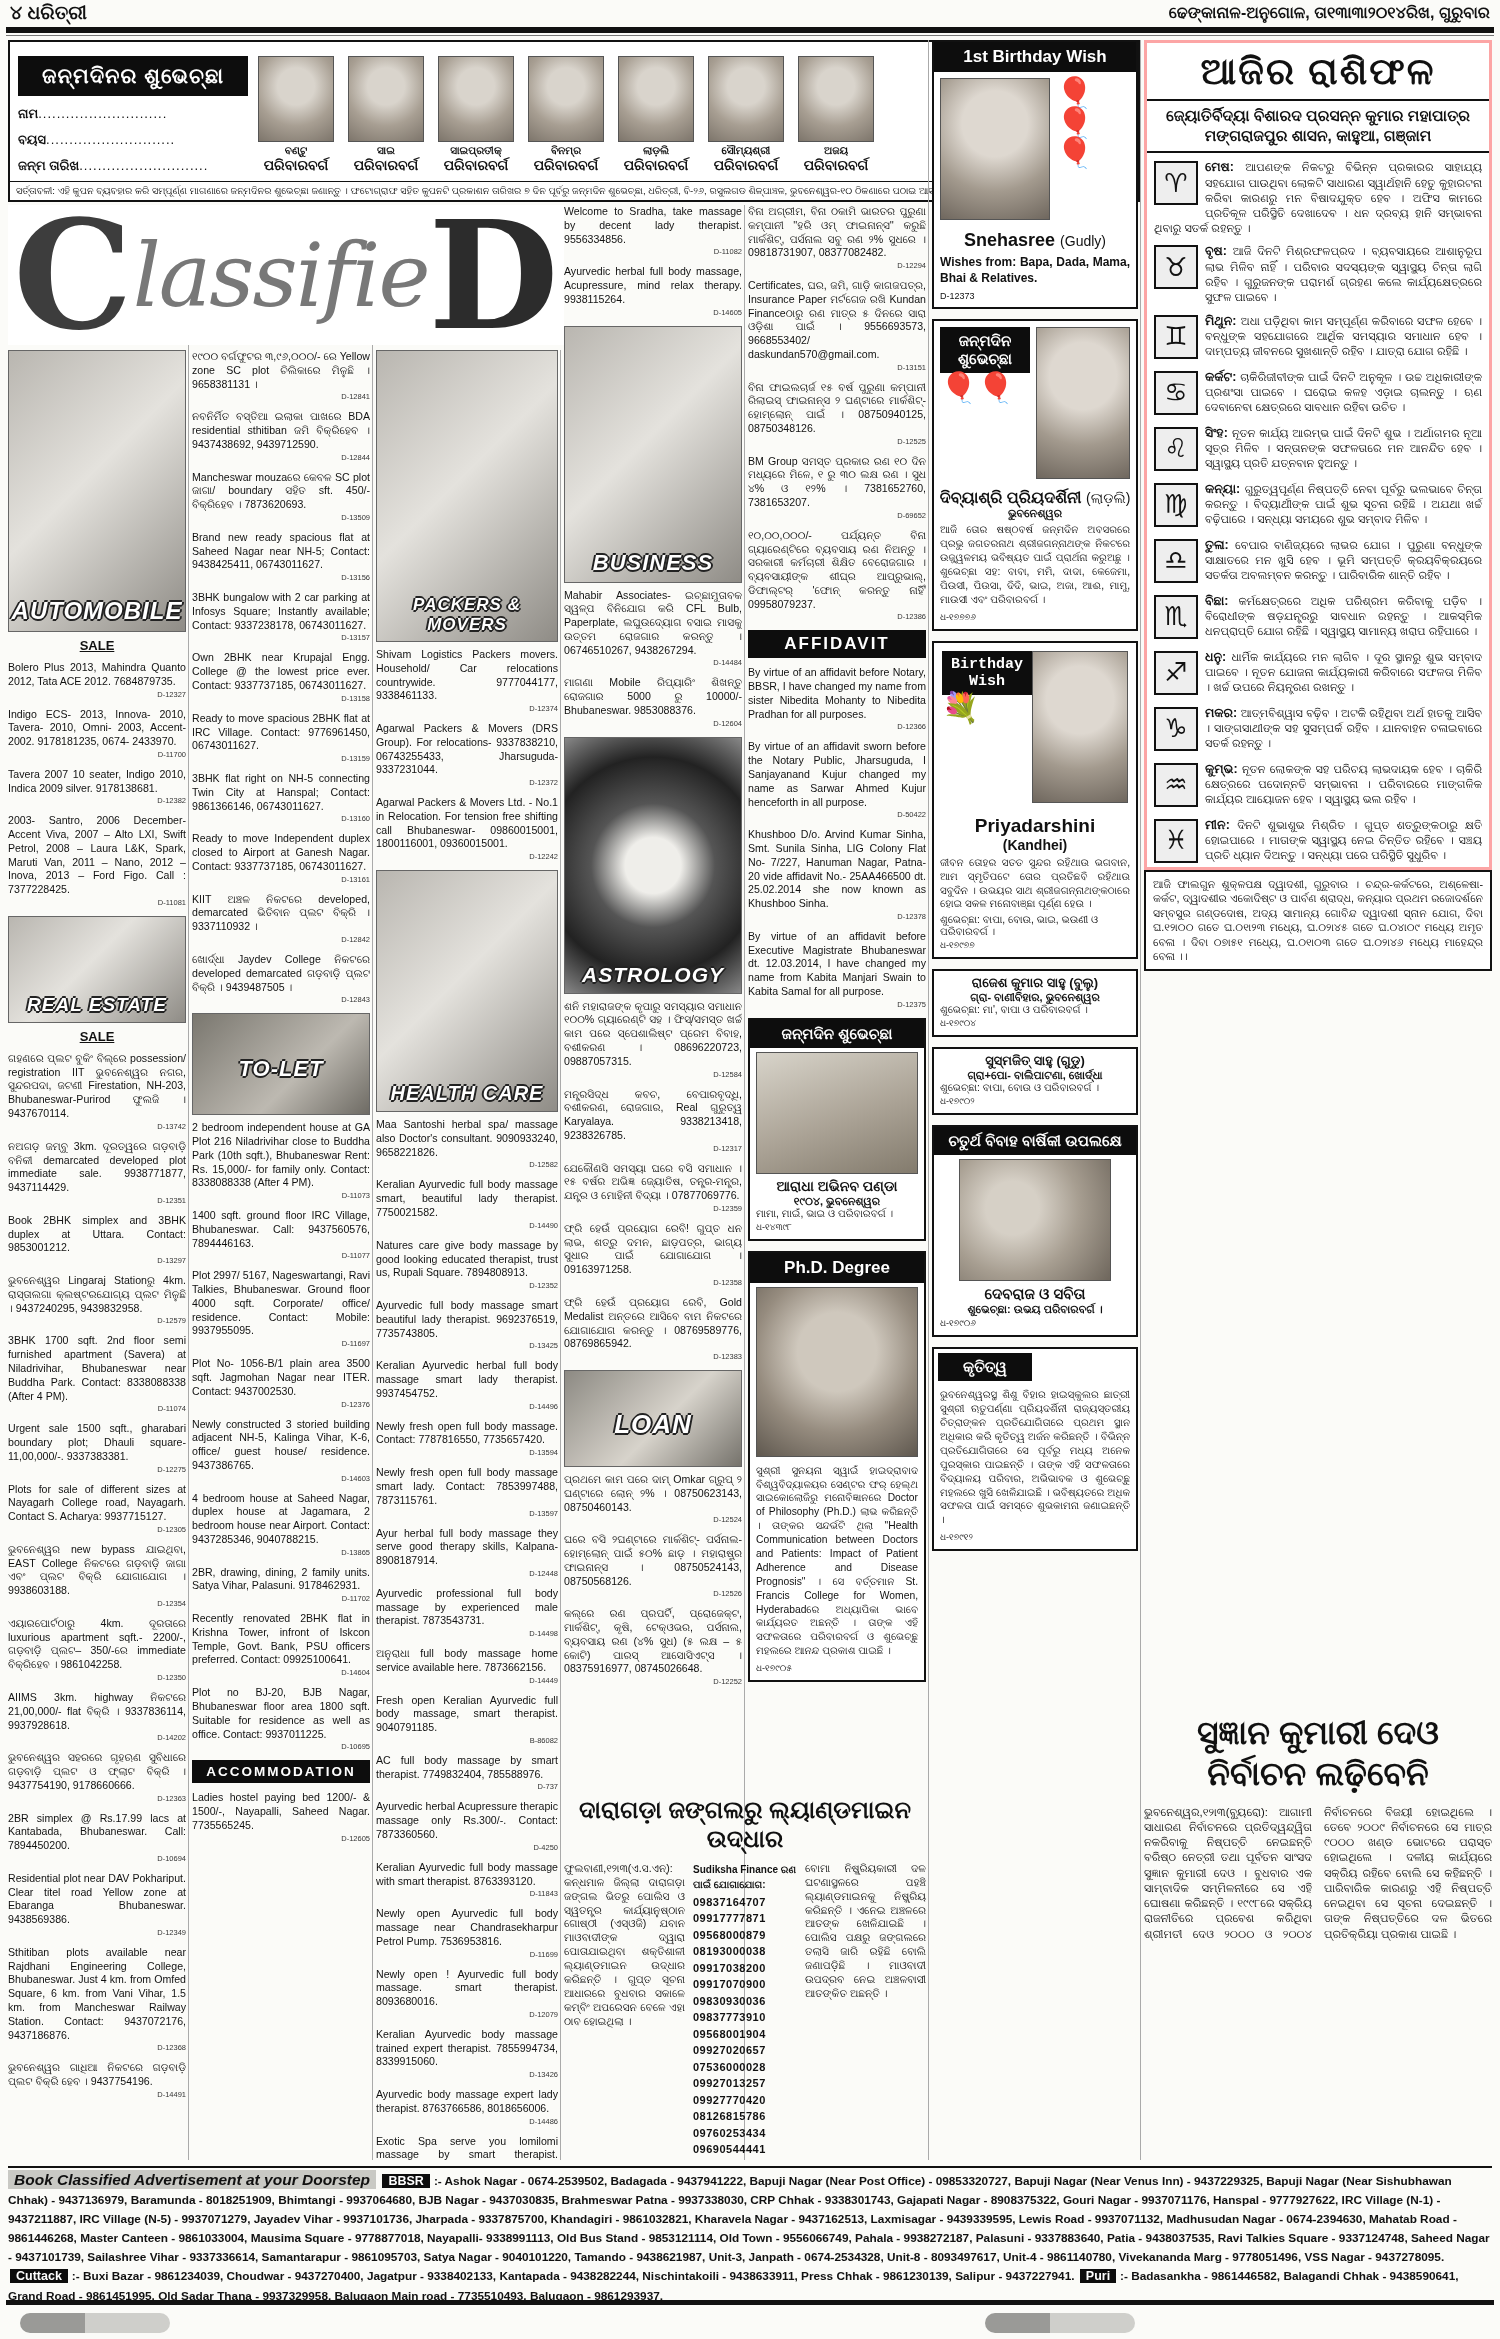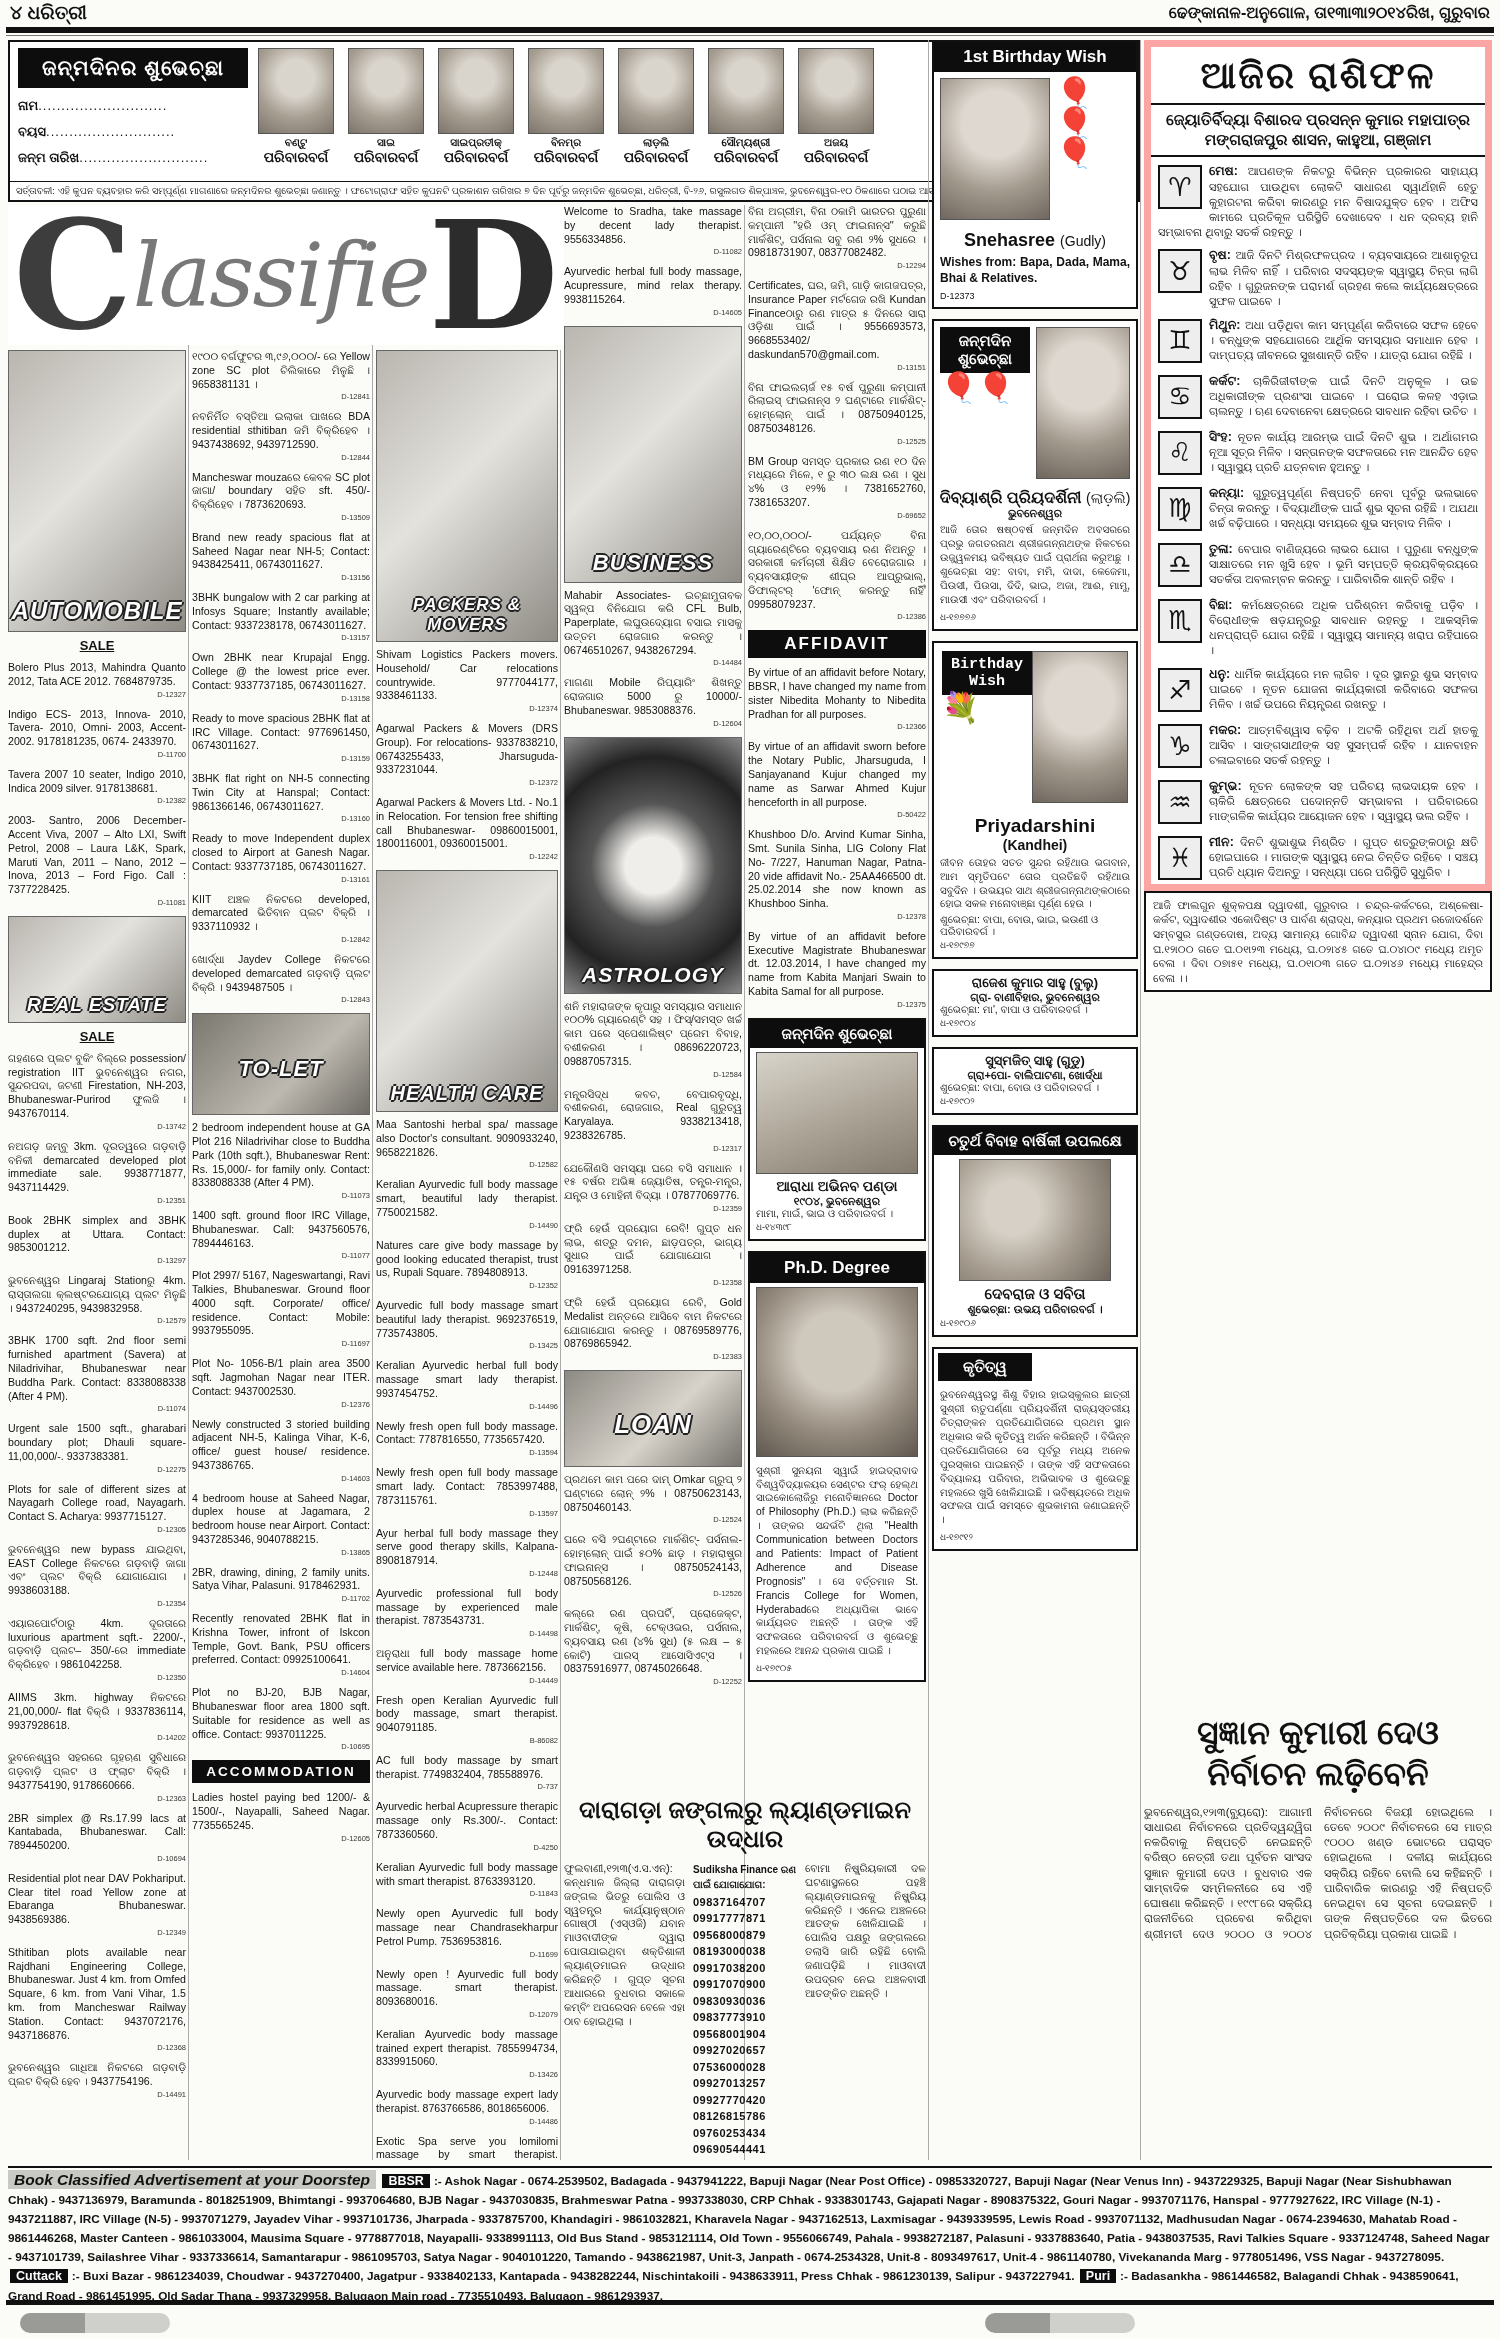--- a/index.html
+++ b/index.html
@@ -7,21 +7,21 @@
         font-family:"Liberation Sans","DejaVu Sans",sans-serif;overflow:hidden;}
   
   #masthead{position:absolute;left:0;top:0;width:1500px;height:26px;}
   #masthead .pageno{position:absolute;left:10px;top:2px;font-size:19px;font-weight:bold;}
   #masthead .edition{position:absolute;right:10px;top:4px;font-size:16px;font-weight:bold;}
   #mastrule{position:absolute;left:6px;top:27px;width:1488px;height:6px;background:#111;}
   #mastrule2{position:absolute;left:6px;top:35px;width:1488px;height:1px;background:#777;}
 
   
   #coupon{position:absolute;left:8px;top:40px;width:1128px;height:158px;border:2px solid #111;background:#fff;}
-  #coupon .inner{display:flex;align-items:flex-start;padding:6px 8px 0 8px;gap:10px;}
+  #coupon .inner{display:flex;align-items:flex-start;padding:14px 8px 0 8px;gap:10px;}
   #coupon .left{width:230px;}
   #coupon .title{background:#0d0d0d;color:#fff;font-size:21px;font-weight:bold;text-align:center;
                  padding:8px 4px;letter-spacing:1px;}
   .cfield{font-size:13px;font-weight:bold;margin-top:10px;white-space:nowrap;overflow:hidden;}
   .cfield .dots{font-weight:normal;letter-spacing:1px;}
   #babies{display:flex;gap:14px;flex:1;}
   .baby{width:76px;text-align:center;}
   .baby .ph{width:74px;height:84px;border:1px solid #555;
             background:radial-gradient(circle at 50% 35%,#d9d4cc 0 28%,#a89f93 60%,#7d756b 100%);}
   .baby .nm{font-size:10.5px;font-weight:bold;margin-top:2px;line-height:1.2;}
@@ -64,21 +64,21 @@
   .wishname{font-size:18px;font-weight:bold;text-align:center;margin-top:4px;}
   .wishname .nick{font-weight:normal;font-size:14px;margin-top:33px;}
   .wishsub{font-size:11px;font-weight:bold;text-align:center;}
   .wishtext{font-size:10.3px;line-height:1.35;text-align:justify;padding:3px 6px;}
   .wishsign{font-size:10.3px;text-align:left;padding:0 6px;}
   .wishid{font-size:9px;text-align:left;padding:2px 6px;}
   .balloons{font-size:30px;line-height:1;color:#888;}
 
   
   #horo{position:absolute;left:1144px;top:40px;width:348px;}
-  #horobox{border:7px solid #fca5a5;background:#fff;}
+  #horobox{border:3px solid #fca5a5;background:#fff;}
   #horotitle{font-size:37px;font-weight:bold;text-align:center;padding:8px 0 6px 0;border-bottom:2px solid #111;letter-spacing:2px;}
   #horoauthor{font-size:15.5px;font-weight:bold;text-align:center;line-height:1.3;padding:5px 4px;border-bottom:2px solid #111;}
   .zentry{padding:6px 7px 2px 7px;font-size:11.3px;line-height:1.32;text-align:justify;}
   .zicon{float:left;width:40px;height:40px;border:2px solid #111;margin:2px 7px 2px 0;
          display:flex;align-items:center;justify-content:center;font-size:26px;background:#eee;}
   .zname{font-weight:bold;font-size:12.5px;}
   #panchanga{border:2px solid #111;padding:5px 7px;font-size:10.8px;line-height:1.35;text-align:justify;background:#fff;}
 
   
   #news1{position:absolute;left:1144px;top:1712px;width:348px;}

